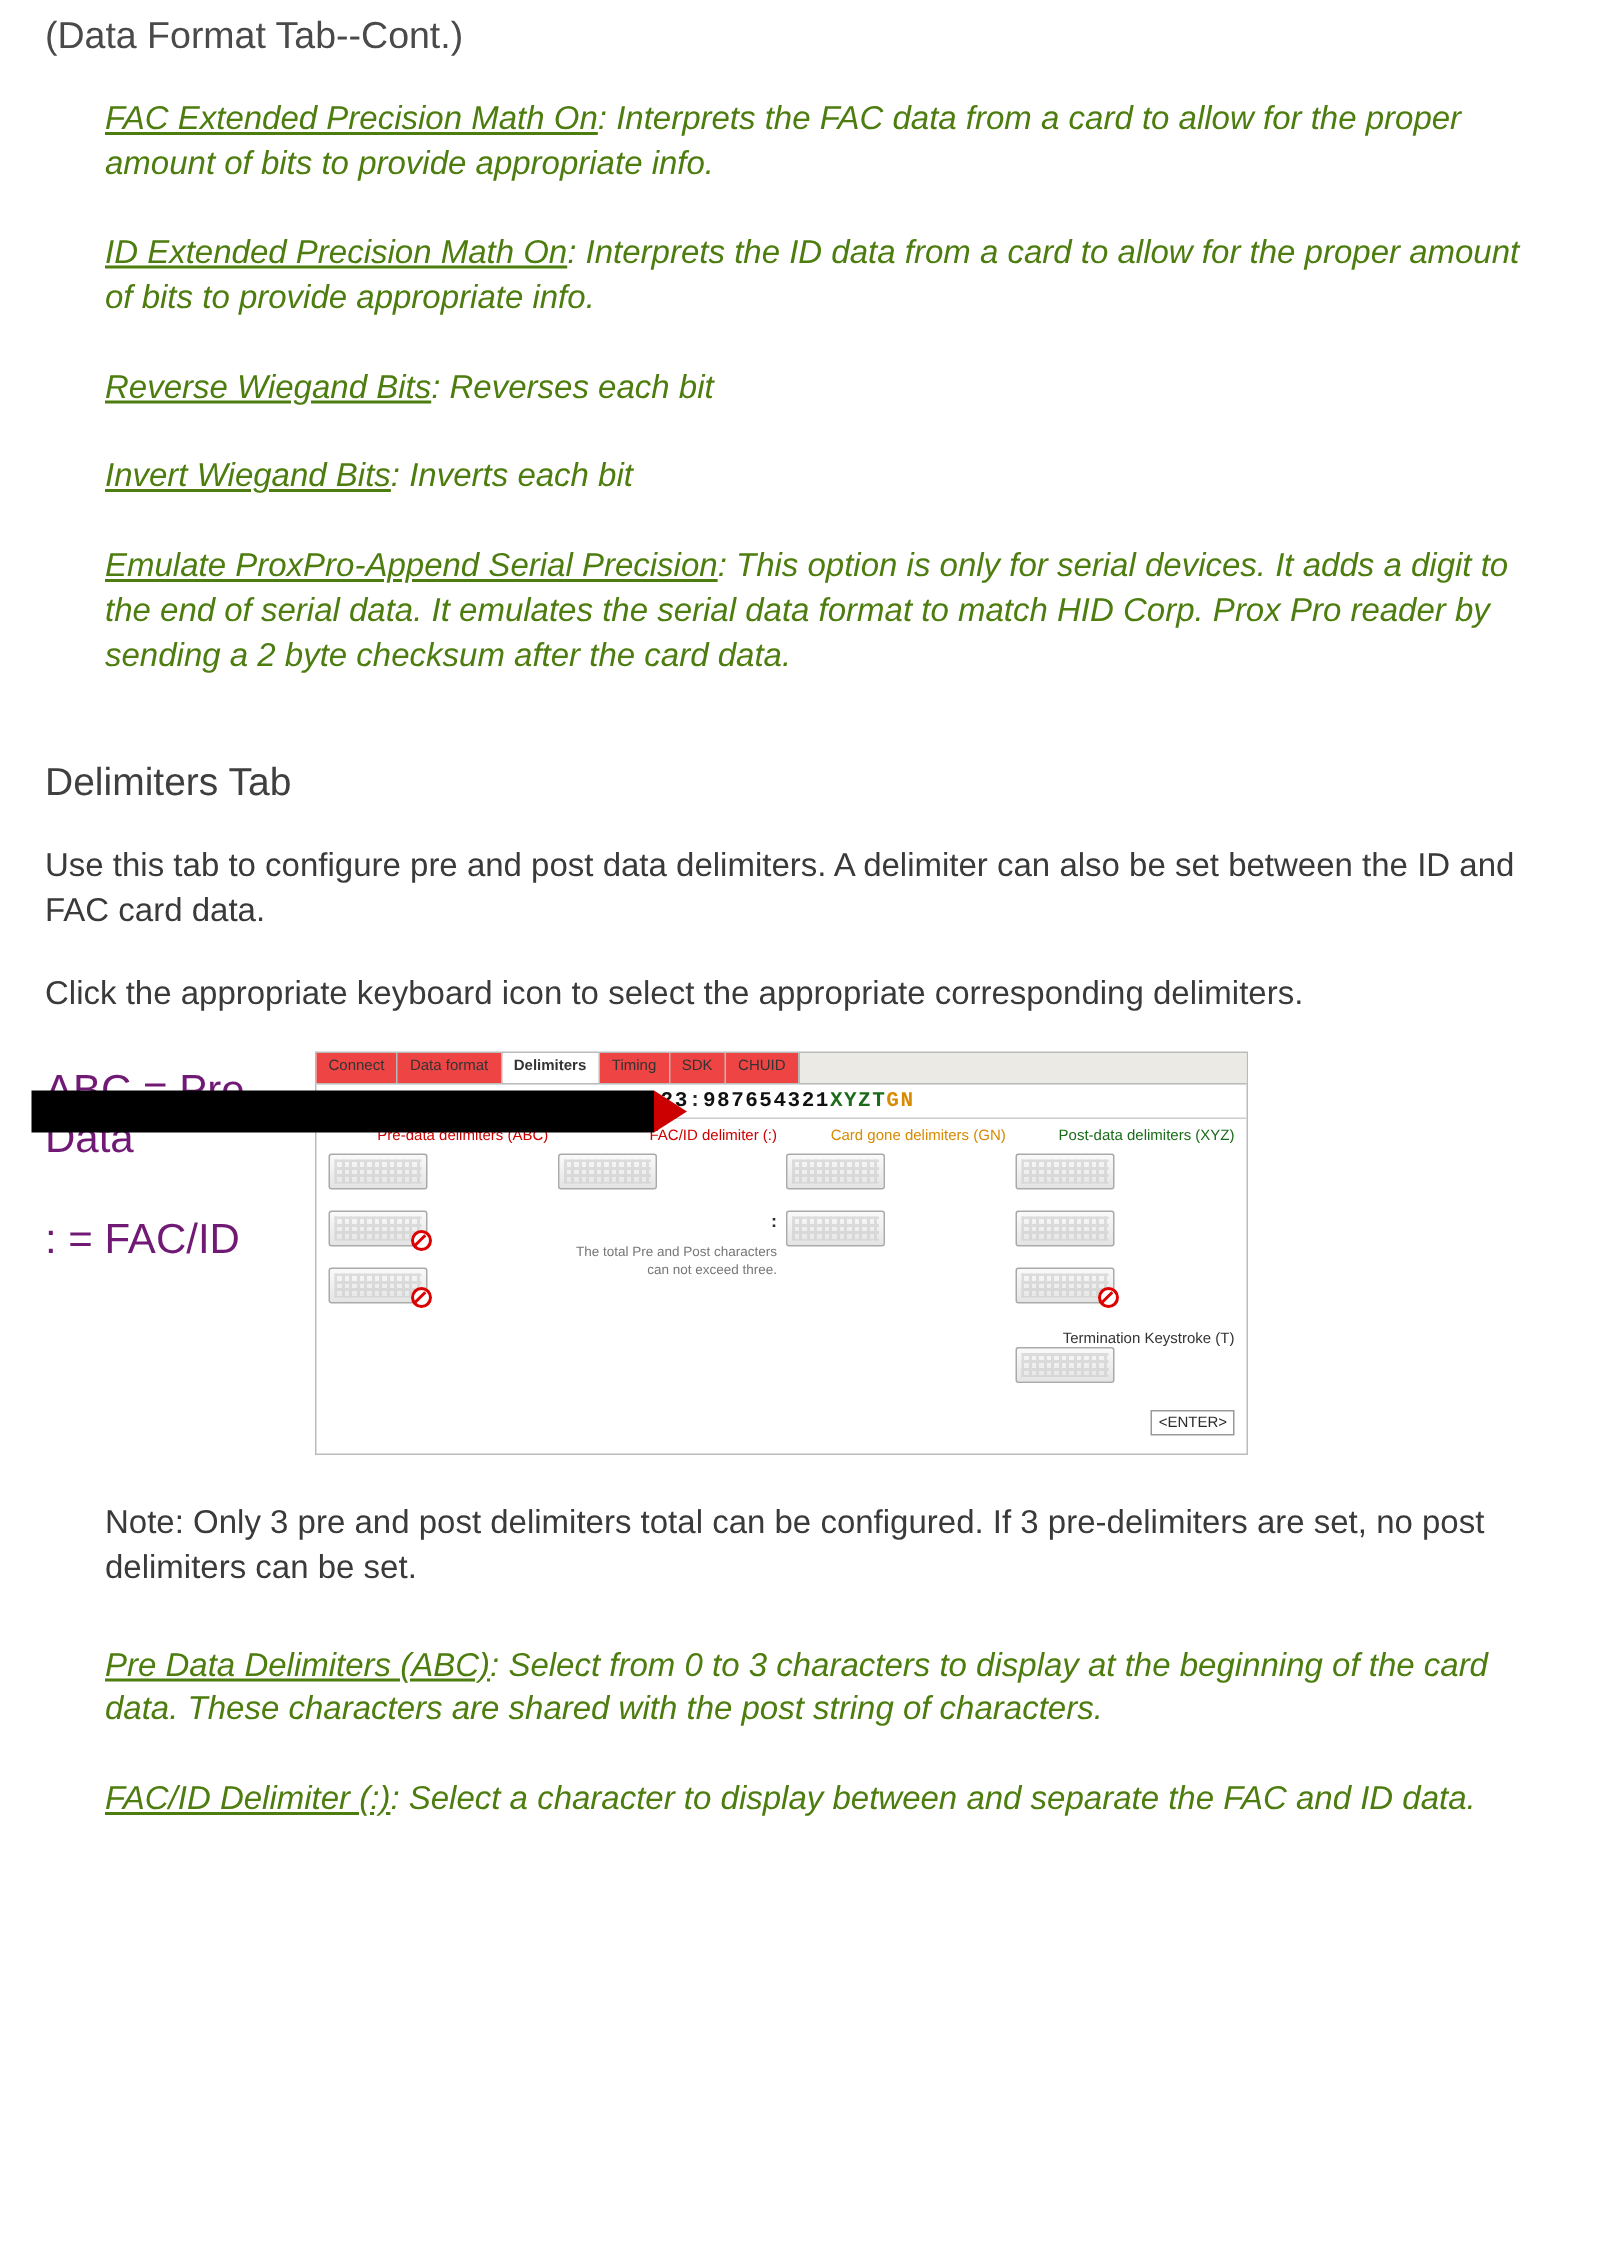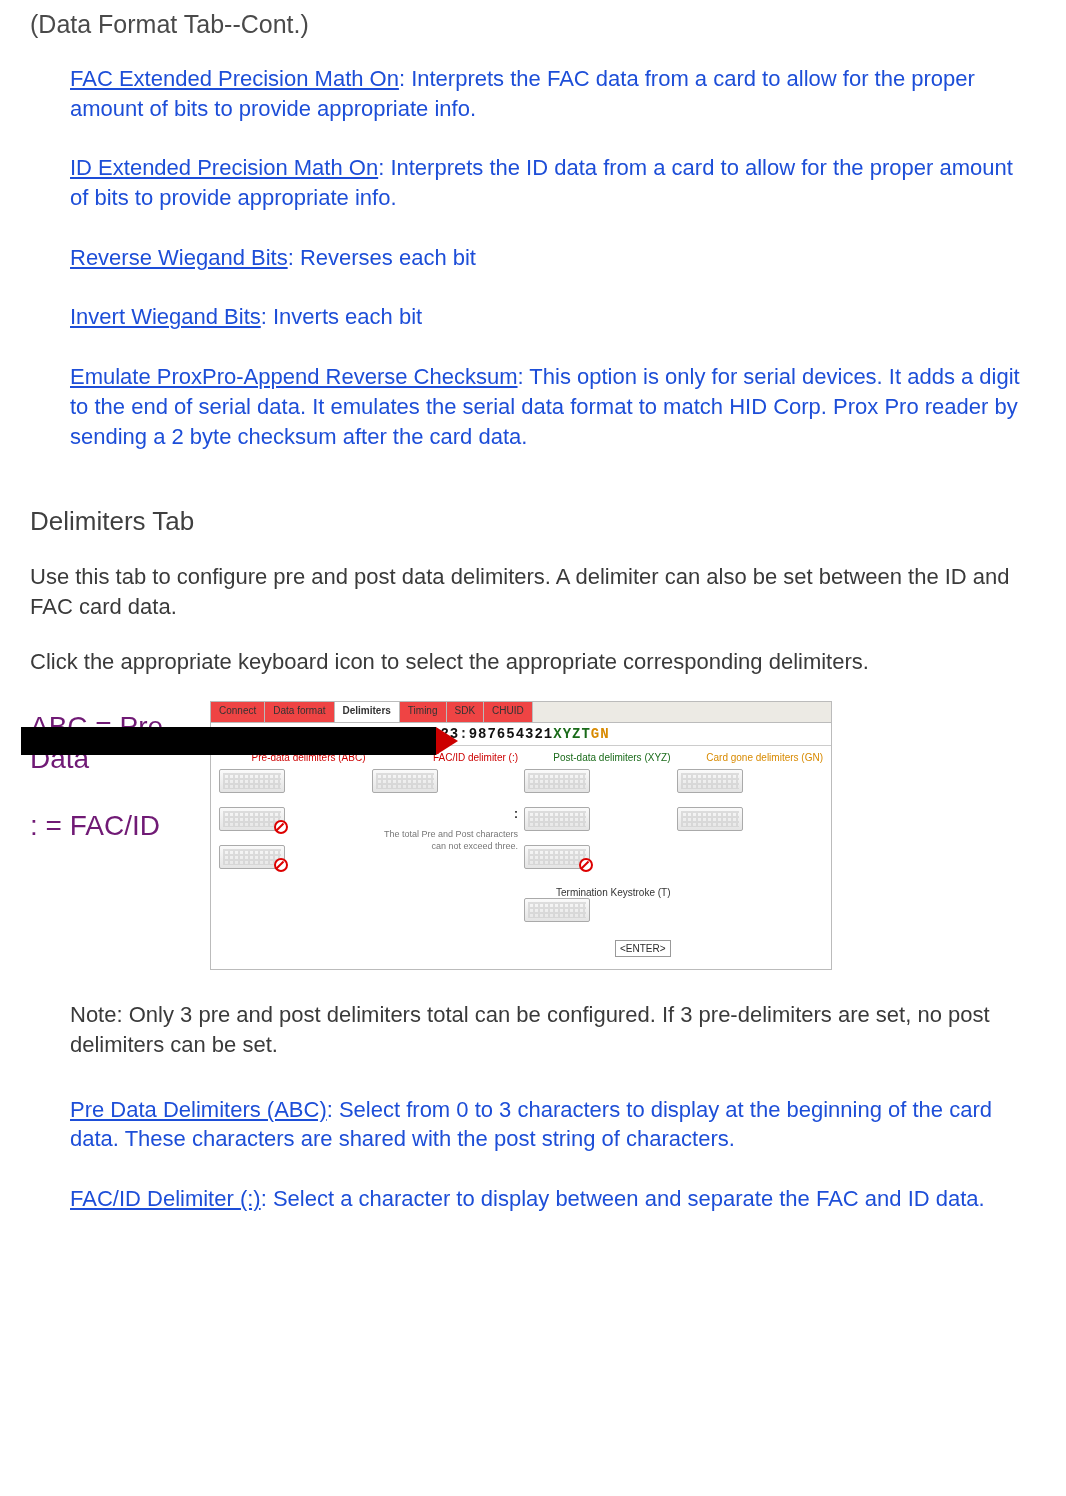--- a/index.html
+++ b/index.html
@@ -18,23 +18,24 @@
   .cont-heading {
     font-size: 25px;
     color: #4a4a4a;
     margin: 0 0 25px 0;
   }
   .indent {
     margin-left: 40px;
   }
   .entry {
     font-size: 22px;
-    color: #1d4ed8;
+    color: #4d7c0f;
     margin-bottom: 30px;
     line-height: 1.35;
+    font-style: italic;
   }
   .term {
     text-decoration: underline;
   }
   .section-title {
     font-size: 26px;
     color: #3f3f3f;
     margin: 55px 0 25px 0;
   }
   .para {
@@ -232,21 +233,21 @@
 
     <div class="entry">
       <span class="term">Reverse Wiegand  Bits</span><span>: Reverses each bit</span>
     </div>
 
     <div class="entry">
       <span class="term">Invert Wiegand Bits</span><span>: Inverts each bit</span>
     </div>
 
     <div class="entry">
-      <span class="term">Emulate ProxPro-Append Reverse Checksum</span><span>: This option is only for serial devices. It adds a digit to the end of serial data. It emulates the serial data format to match HID Corp. Prox Pro reader by sending a 2 byte checksum after the card data.</span>
+      <span class="term">Emulate ProxPro-Append Serial Precision</span><span>: This option is only for serial devices. It adds a digit to the end of serial data. It emulates the serial data format to match HID Corp. Prox Pro reader by sending a 2 byte checksum after the card data.</span>
     </div>
   </div>
 
   <div class="section-title">Delimiters Tab</div>
 
   <div class="para">Use this tab to configure pre and post data delimiters. A delimiter can also be set between the ID and FAC card data.</div>
   <div class="para">Click the appropriate keyboard icon to select the appropriate corresponding delimiters.</div>
 
   <div class="shot-row">
     <div class="shot-labels">
@@ -289,36 +290,36 @@
         </div>
 
         <div class="col">
           <div class="col-title red">FAC/ID delimiter (:)</div>
           <div class="kbd"></div>
           <div class="colon-val">:</div>
           <div class="small-note">The total Pre and Post characters can not exceed three.</div>
         </div>
 
         <div class="col">
+          <div class="col-title orange">Card gone delimiters (GN)</div>
+          <div class="kbd"></div>
+          <div class="kbd"></div>
+        </div>
+
+        <div class="col">
           <div class="col-title green">Post-data delimiters (XYZ)</div>
           <div class="kbd"></div>
           <div class="kbd"></div>
           <div class="kbd disabled">
               <span class="slash"></span>
             </div>
           <div class="term-label">Termination Keystroke (T)</div>
           <div class="kbd"></div>
           <div class="term-box">&lt;ENTER&gt;</div>
         </div>
-
-        <div class="col">
-          <div class="col-title orange">Card gone delimiters (GN)</div>
-          <div class="kbd"></div>
-          <div class="kbd"></div>
-        </div>
       </div>
     </div>
   </div>
 
   <div class="note">Note: Only 3 pre and post delimiters total can be configured. If 3 pre-delimiters are set, no post delimiters can be set.</div>
 
   <div class="indent">
     <div class="entry">
       <span class="term">Pre Data Delimiters (ABC)</span><span>: Select from 0 to 3 characters to display at the beginning of the card data. These characters are shared with the post string of characters.</span>
     </div>

